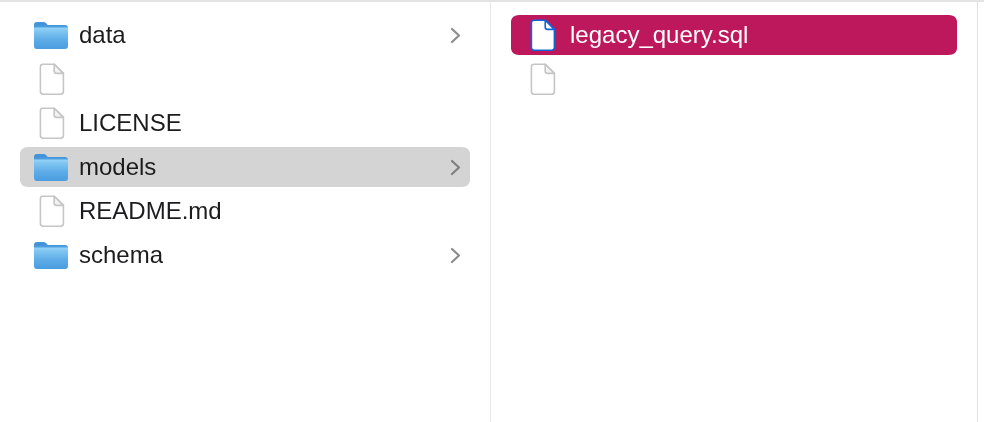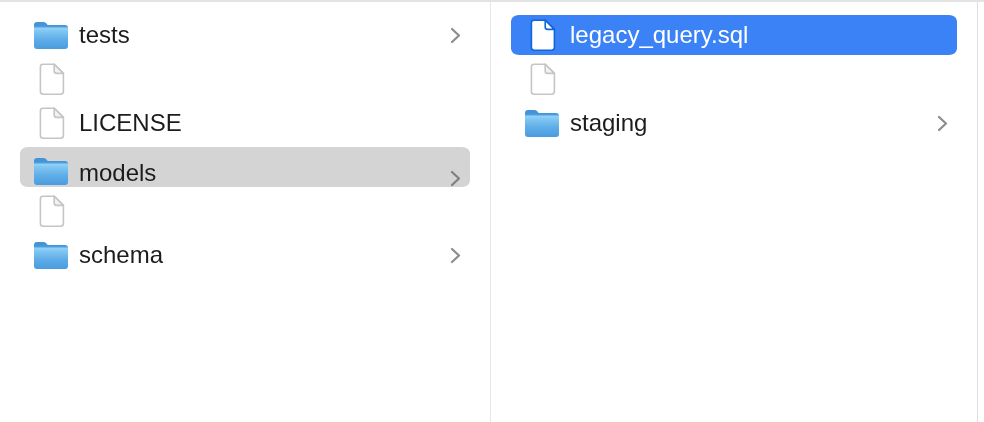--- a/index.html
+++ b/index.html
@@ -33,22 +33,22 @@
     margin: 0 20px;
     padding: 0 9px 0 14px;
     display: flex;
     align-items: center;
     border-top: 2px solid transparent;
     border-bottom: 2px solid transparent;
     background-clip: padding-box;
     border-radius: 8px;
     box-sizing: border-box;
   }
-  .row.sel-gray { background-color: #d4d4d4; align-items: flex-end; }
-  .row.sel-blue { background-color: #3b82f6; color: #ffffff; }
+  .row.sel-gray { background-color: #d4d4d4; }
+  .row.sel-blue { background-color: #be185d; color: #ffffff; }
 
   .icon-slot {
     width: 34px;
     height: 32px;
     margin-right: 11px;
     display: flex;
     align-items: center;
     justify-content: center;
     flex: none;
   }
@@ -98,21 +98,21 @@
 </head>
 <body>
 
 <div class="finder-window">
   <div class="col col-1">
       <div class="row">
     <span class="icon-slot">
       <span class="icon-folder"></span>
 
     </span>
-    <span class="label">tests</span>
+    <span class="label">data</span>
     <span class="chevron">
       <svg width="11" height="17" viewBox="0 0 11 17" fill="none">
         <polyline points="2,2 9,8.5 2,15" stroke-width="2.2" stroke-linecap="round" stroke-linejoin="round"></polyline>
       </svg>
     </span>
   </div>
       <div class="row">
     <span class="icon-slot">
 
       <svg class="icon-doc" width="27" height="32" viewBox="0 0 27 32">
@@ -146,20 +146,21 @@
     </span>
   </div>
       <div class="row">
     <span class="icon-slot">
 
       <svg class="icon-doc" width="27" height="32" viewBox="0 0 27 32">
         <path class="doc-page" d="M5 1.2 H16.2 L25.4 10.4 V28.6 A2.6 2.6 0 0 1 22.8 31.2 H5 A2.6 2.6 0 0 1 2.4 28.6 V3.8 A2.6 2.6 0 0 1 5 1.2 Z"></path>
         <path class="doc-fold" d="M16.2 1.2 V8 A2.4 2.4 0 0 0 18.6 10.4 H25.4 Z"></path>
       </svg>
     </span>
+    <span class="label">README.md</span>
 
   </div>
       <div class="row">
     <span class="icon-slot">
       <span class="icon-folder"></span>
 
     </span>
     <span class="label">schema</span>
     <span class="chevron">
       <svg width="11" height="17" viewBox="0 0 11 17" fill="none">
@@ -183,27 +184,15 @@
       <div class="row">
     <span class="icon-slot">
 
       <svg class="icon-doc" width="27" height="32" viewBox="0 0 27 32">
         <path class="doc-page" d="M5 1.2 H16.2 L25.4 10.4 V28.6 A2.6 2.6 0 0 1 22.8 31.2 H5 A2.6 2.6 0 0 1 2.4 28.6 V3.8 A2.6 2.6 0 0 1 5 1.2 Z"></path>
         <path class="doc-fold" d="M16.2 1.2 V8 A2.4 2.4 0 0 0 18.6 10.4 H25.4 Z"></path>
       </svg>
     </span>
 
   </div>
-      <div class="row">
-    <span class="icon-slot">
-      <span class="icon-folder"></span>
-
-    </span>
-    <span class="label">staging</span>
-    <span class="chevron">
-      <svg width="11" height="17" viewBox="0 0 11 17" fill="none">
-        <polyline points="2,2 9,8.5 2,15" stroke-width="2.2" stroke-linecap="round" stroke-linejoin="round"></polyline>
-      </svg>
-    </span>
-  </div>
     </div>
   <div class="col col-3"></div>
 </div>
 
 </body></html>

